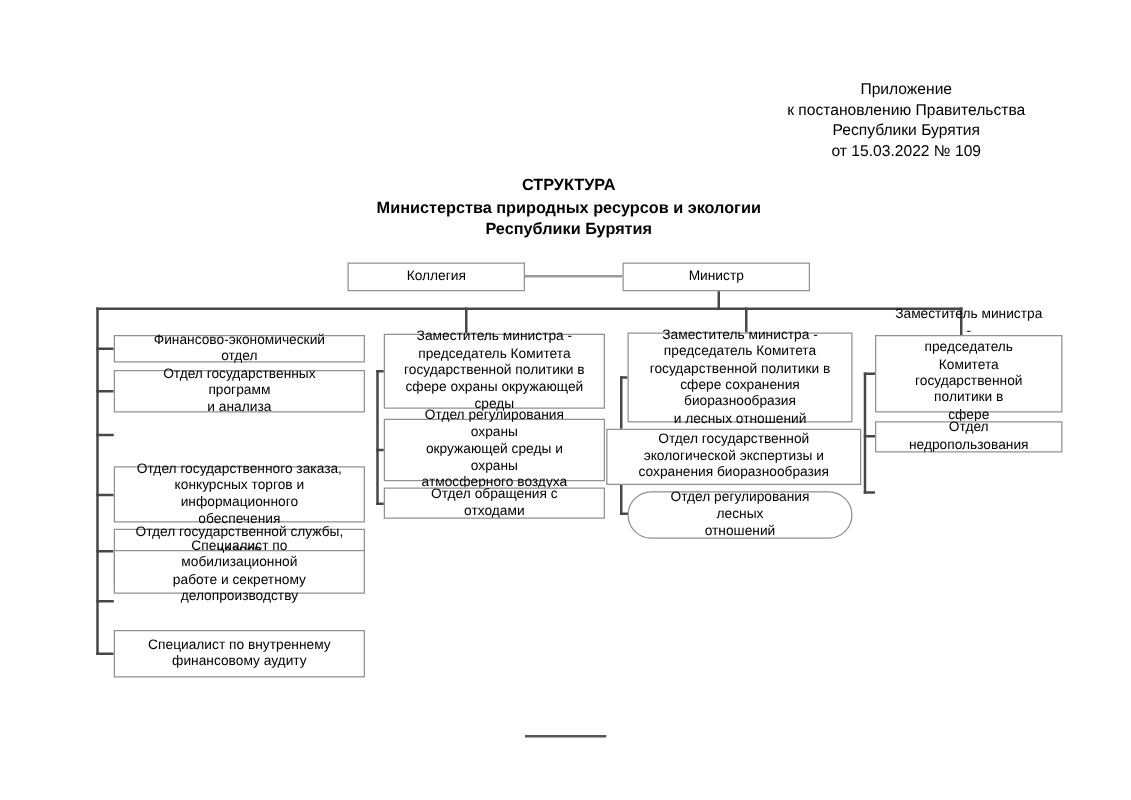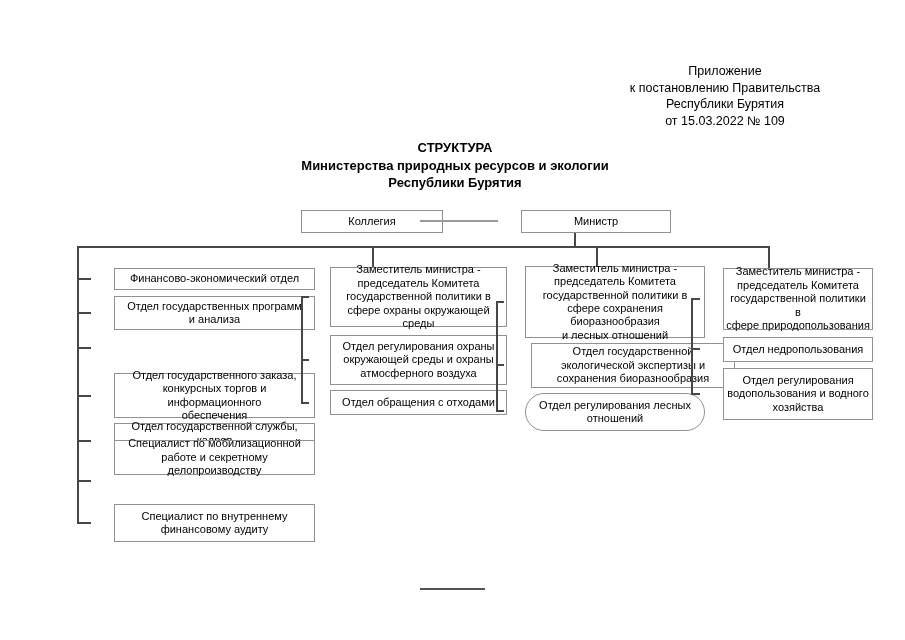--- a/index.html
+++ b/index.html
@@ -20,22 +20,21 @@
     text-align:center;font-weight:bold;font-size:13px;line-height:17.5px;
   }
   .node{
     position:absolute;
     border:1px solid #919191;
     background:#ffffff;
     display:flex;align-items:center;justify-content:center;
     text-align:center;
     font-size:11px;line-height:13.4px;
     box-sizing:border-box;
-    padding:0 2px;
-    margin-left:23px;
+    padding:0 15px;
   }
   .node span{white-space:pre-line;display:block;}
   .line{position:absolute;background:#474747;}
   .line.light{background:#999999;}
   .footer-rule{position:absolute;left:420px;top:588px;width:65px;height:2px;background:#555555;}
 </style>
 </head>
 <body>
 
 <div class="page">
@@ -126,21 +125,21 @@
   <div class="line" style="left:496px;top:364px;width:8px;height:2px;"></div>
   <div class="line" style="left:496px;top:410px;width:8px;height:2px;"></div>
 
   <div class="node" style="left:502px;top:266px;width:180px;height:72px;">
     <span>Заместитель министра -
 председатель Комитета
 государственной политики в
 сфере сохранения биоразнообразия
 и лесных отношений</span>
   </div>
-  <div class="node" style="left:508px;top:343px;width:204px;height:45px;text-align:center;">
+  <div class="node" style="left:485px;top:343px;width:204px;height:45px;text-align:center;">
     <span>Отдел государственной
 экологической экспертизы и
 сохранения биоразнообразия</span>
   </div>
   <div class="node" style="left:502px;top:393px;width:180px;height:38px;border-radius:19px;">
     <span>Отдел регулирования лесных
 отношений</span>
   </div>
 
   <div class="line" style="left:691px;top:298px;width:2px;height:97px;"></div>
@@ -150,21 +149,16 @@
 
   <div class="node" style="left:700px;top:268px;width:150px;height:62px;">
     <span>Заместитель министра -
 председатель Комитета
 государственной политики в
 сфере природопользования</span>
   </div>
   <div class="node" style="left:700px;top:337px;width:150px;height:25px;">
     <span>Отдел недропользования</span>
   </div>
-  <div class="node" style="left:700px;top:368px;width:150px;height:52px;">
-    <span>Отдел регулирования
-водопользования и водного
-хозяйства</span>
-  </div>
 
   <div class="footer-rule"></div>
 
 </div>
 
 </body></html>

